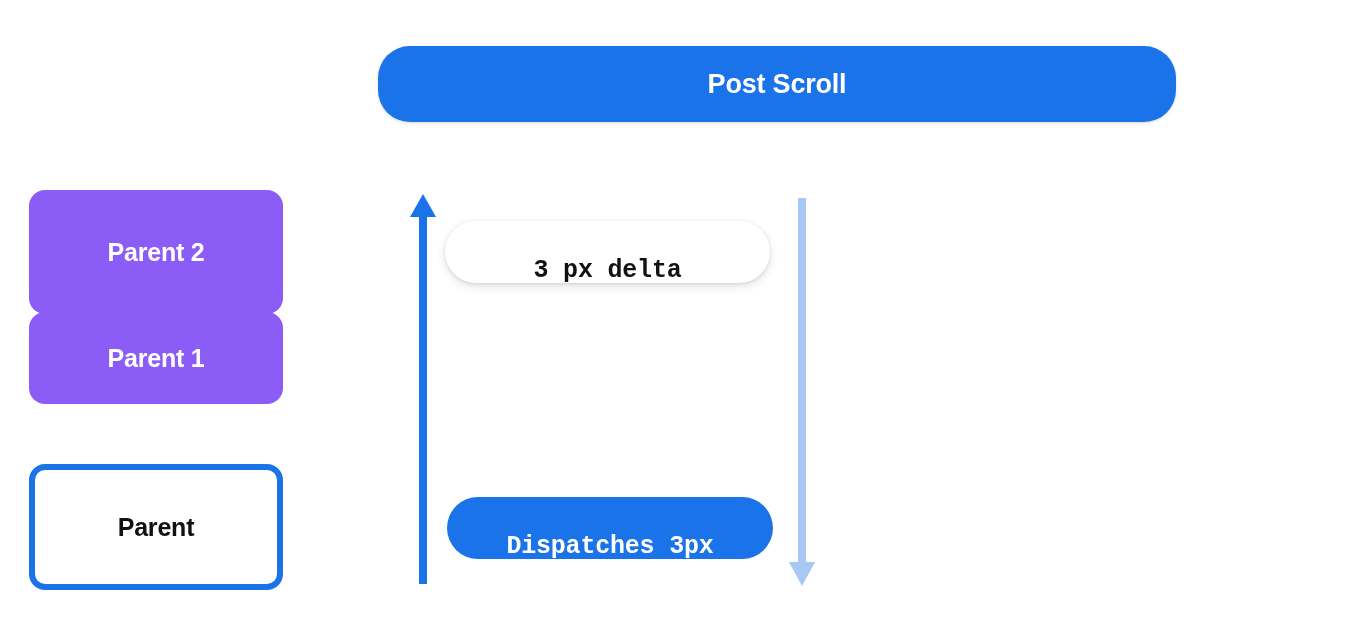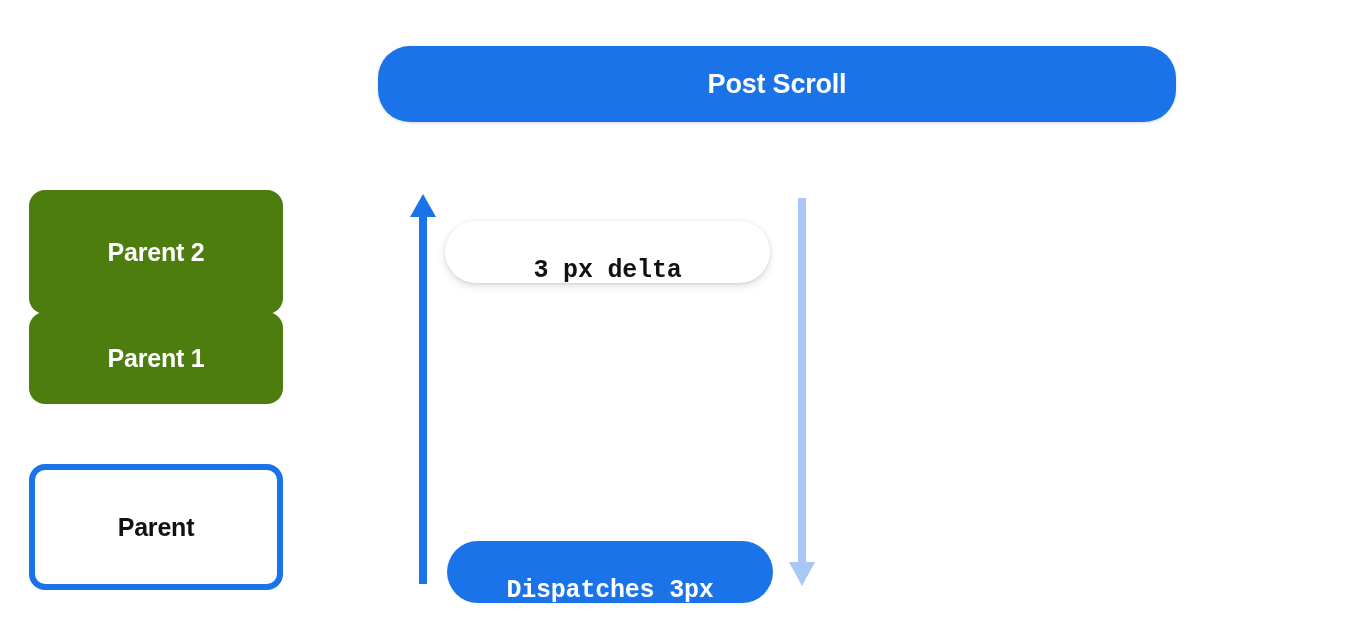--- a/index.html
+++ b/index.html
@@ -45,21 +45,21 @@
     position: absolute;
     left: 29px;
     width: 254px;
     border-radius: 16px;
     display: flex;
     align-items: center;
     justify-content: center;
     box-sizing: border-box;
   }
   .stack-box-filled {
-    background: #4d7c0f;
+    background: #8b5cf6;
   }
   .stack-box-outline {
     background: #ffffff;
     border: 6px solid #1a73e8;
   }
   .stack-box-label {
     font-size: 25px;
     font-weight: bold;
     letter-spacing: -0.2px;
     line-height: 1;
@@ -101,21 +101,20 @@
     background: #ffffff;
     box-shadow: 0 3px 8px rgba(60,64,67,0.16), 0 1px 3px rgba(60,64,67,0.12);
   }
   #pill-delta .note-pill-label { color: #111111; }
   #pill-dispatch {
     left: 447px;
     top: 497px;
     width: 326px;
     height: 62px;
     background: #1a73e8;
-    margin-top: 44px;
   }
   #pill-dispatch .note-pill-label { color: #ffffff; }
 </style>
 </head>
 <body>
 
 <div id="canvas">
 
   <div class="header-pill">
     <span class="header-pill-label">Post Scroll</span>

